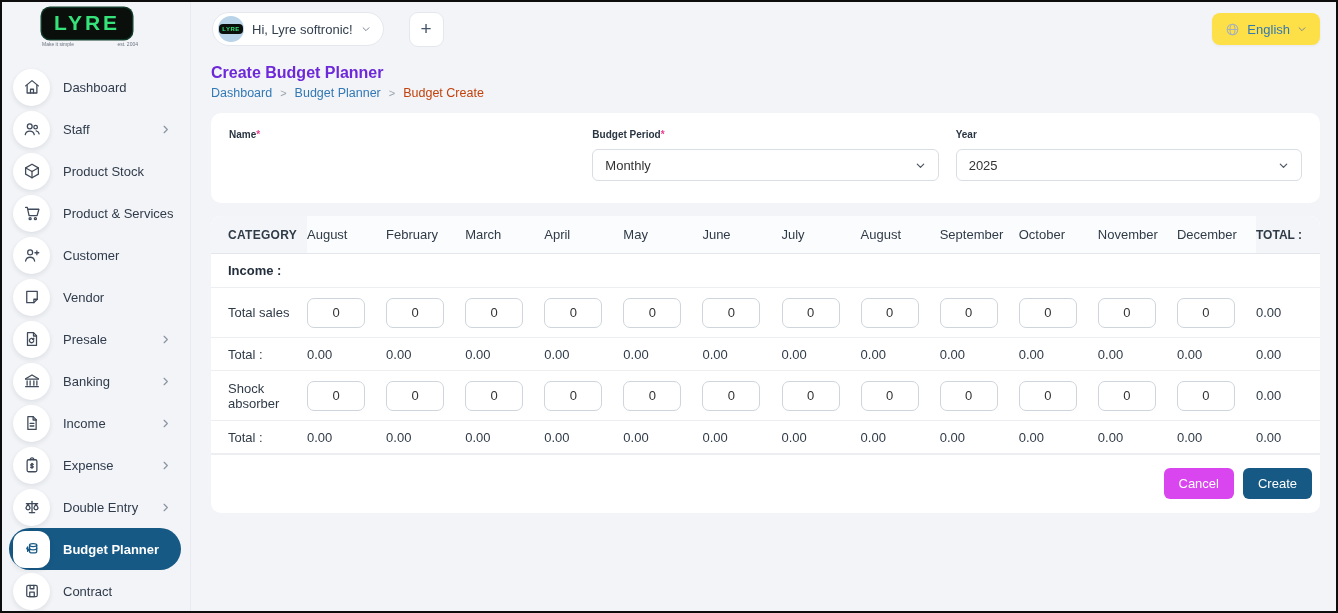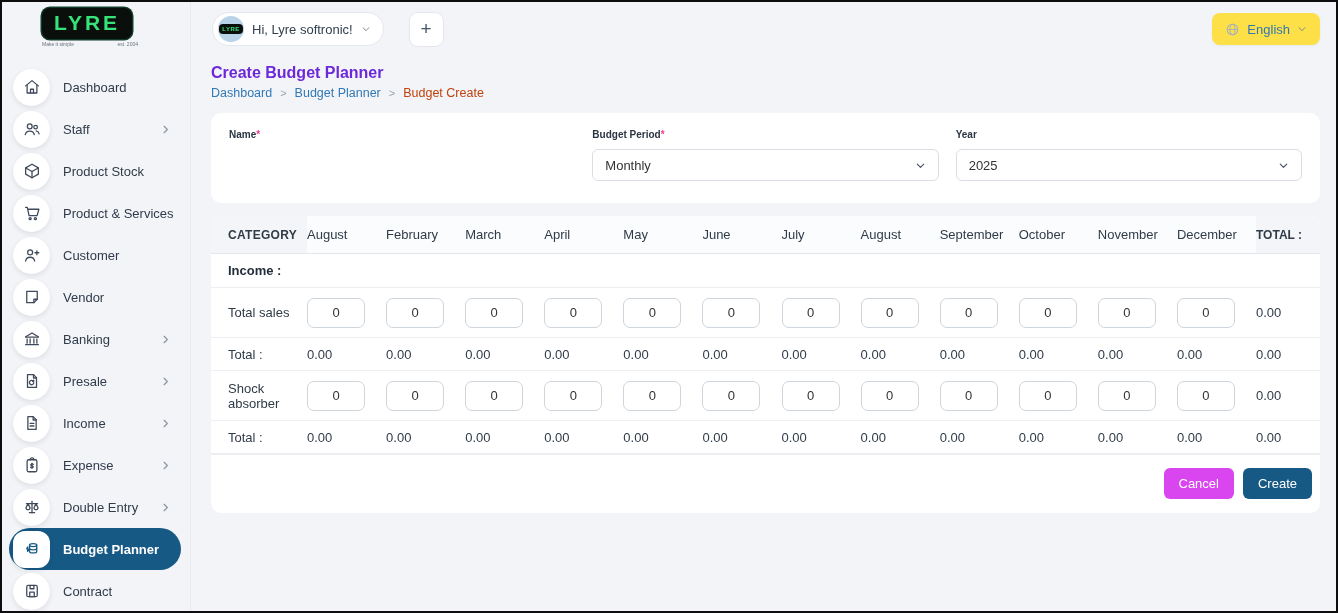--- a/index.html
+++ b/index.html
@@ -184,46 +184,46 @@
           <svg viewBox="0 0 24 24" fill="none" stroke="currentColor" stroke-width="1.7" stroke-linecap="round" stroke-linejoin="round">
             <path d="M5 4.5h14v10.5l-4.5 4.5H5z"></path>
             <path d="M14.5 19.5V15H19"></path>
           </svg>
         </span>
         <span class="nav-label">Vendor</span>
       </div>
       <div class="nav-item">
         <span class="nav-ico">
           <svg viewBox="0 0 24 24" fill="none" stroke="currentColor" stroke-width="1.7" stroke-linecap="round" stroke-linejoin="round">
+            <path d="M6 3.5h8l4 4V20.5H6z"></path>
+            <path d="M14 3.5V8h4"></path>
+            <path d="M14.3 14.2a2.9 2.9 0 11-.8-2.1"></path>
+            <path d="M14.3 10.8v1.6h-1.6"></path>
+          </svg>
+        </span>
+        <span class="nav-label">Presale</span>
+        <span class="nav-chev">
+          <svg viewBox="0 0 24 24" fill="none" stroke="currentColor" stroke-width="2.6" stroke-linecap="round" stroke-linejoin="round">
+            <path d="M9 5l7 7-7 7"></path>
+          </svg>
+        </span>
+      </div>
+      <div class="nav-item">
+        <span class="nav-ico">
+          <svg viewBox="0 0 24 24" fill="none" stroke="currentColor" stroke-width="1.7" stroke-linecap="round" stroke-linejoin="round">
             <path d="M3.5 9L12 4l8.5 5"></path>
             <path d="M3.5 9.5h17"></path>
             <path d="M5.5 12v5.5"></path>
             <path d="M9.5 12v5.5"></path>
             <path d="M14.5 12v5.5"></path>
             <path d="M18.5 12v5.5"></path>
             <path d="M3.5 19.5h17"></path>
           </svg>
         </span>
         <span class="nav-label">Banking</span>
-        <span class="nav-chev">
-          <svg viewBox="0 0 24 24" fill="none" stroke="currentColor" stroke-width="2.6" stroke-linecap="round" stroke-linejoin="round">
-            <path d="M9 5l7 7-7 7"></path>
-          </svg>
-        </span>
-      </div>
-      <div class="nav-item">
-        <span class="nav-ico">
-          <svg viewBox="0 0 24 24" fill="none" stroke="currentColor" stroke-width="1.7" stroke-linecap="round" stroke-linejoin="round">
-            <path d="M6 3.5h8l4 4V20.5H6z"></path>
-            <path d="M14 3.5V8h4"></path>
-            <path d="M14.3 14.2a2.9 2.9 0 11-.8-2.1"></path>
-            <path d="M14.3 10.8v1.6h-1.6"></path>
-          </svg>
-        </span>
-        <span class="nav-label">Presale</span>
         <span class="nav-chev">
           <svg viewBox="0 0 24 24" fill="none" stroke="currentColor" stroke-width="2.6" stroke-linecap="round" stroke-linejoin="round">
             <path d="M9 5l7 7-7 7"></path>
           </svg>
         </span>
       </div>
       <div class="nav-item">
         <span class="nav-ico">
           <svg viewBox="0 0 24 24" fill="none" stroke="currentColor" stroke-width="1.7" stroke-linecap="round" stroke-linejoin="round">
             <path d="M6.5 3.5h7l4 4v13h-11z"></path>

